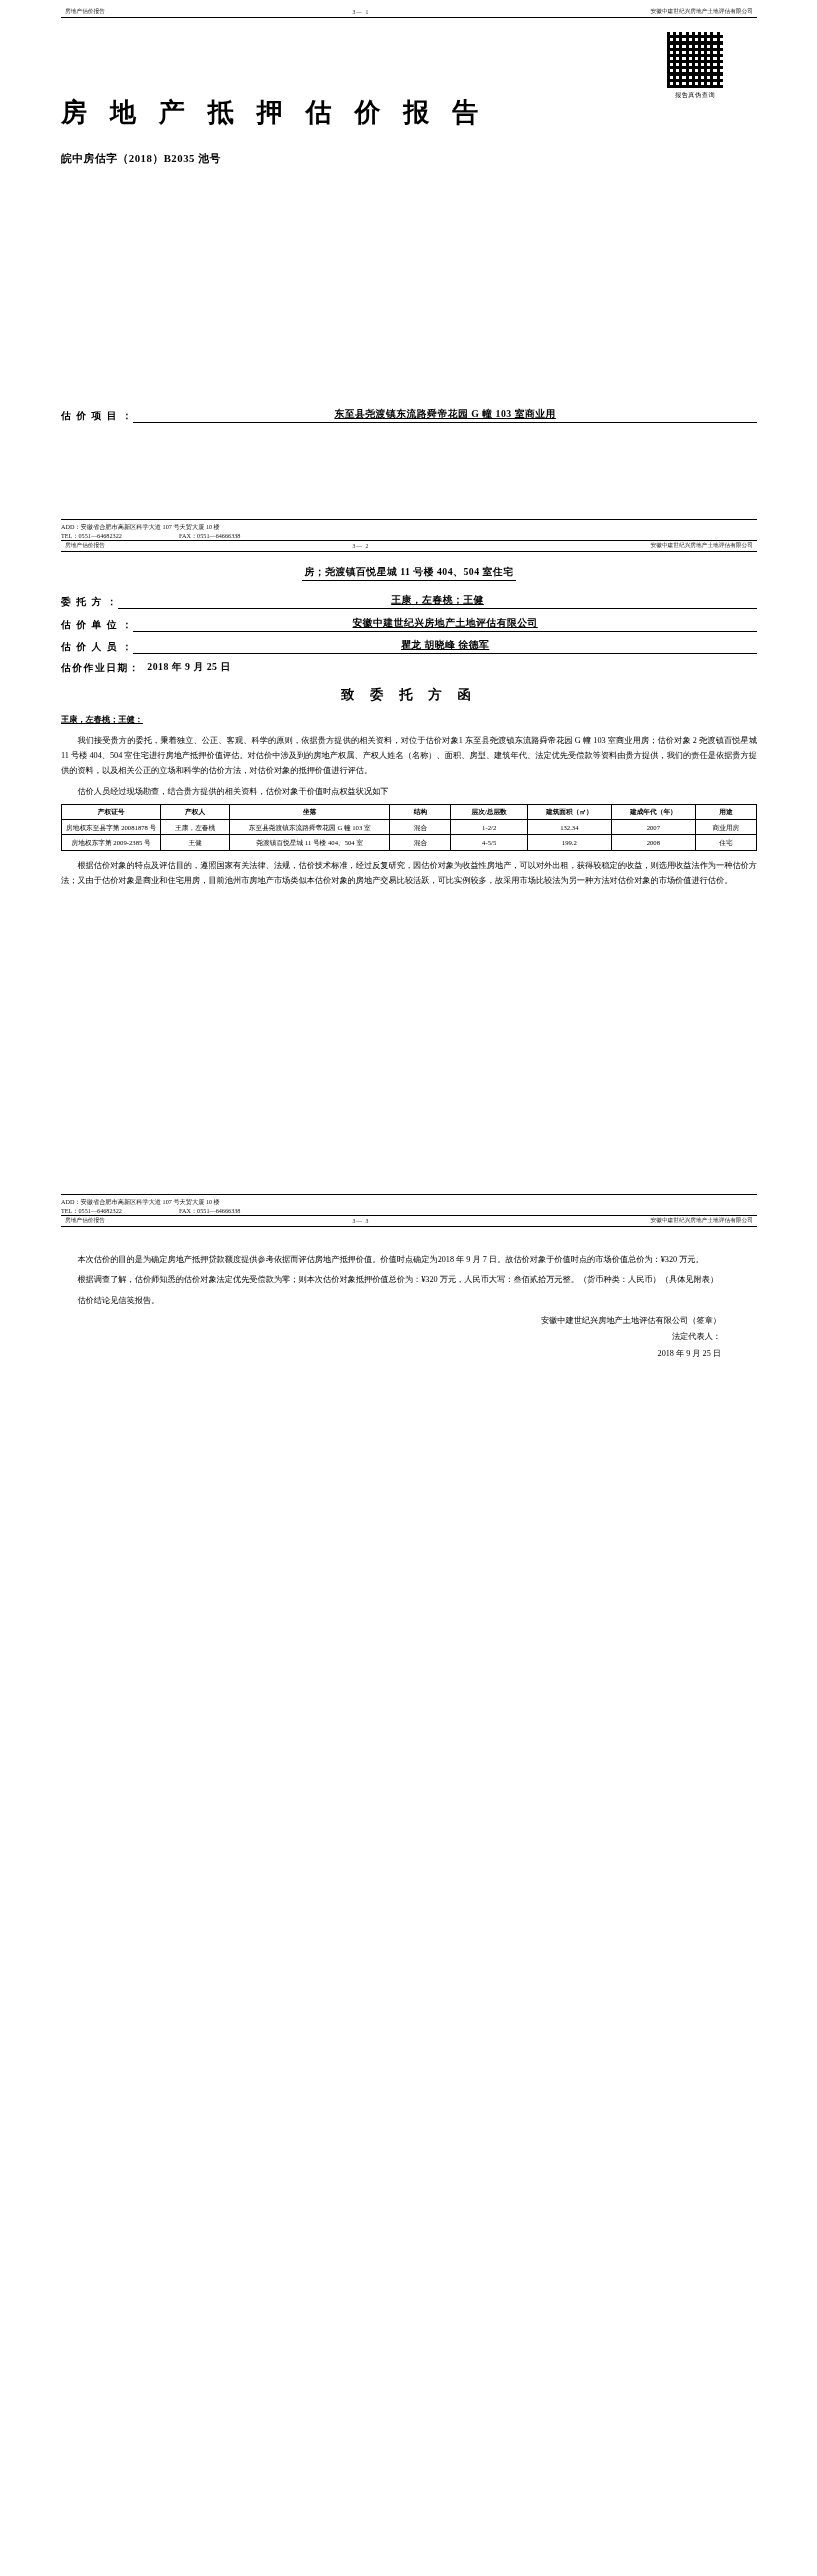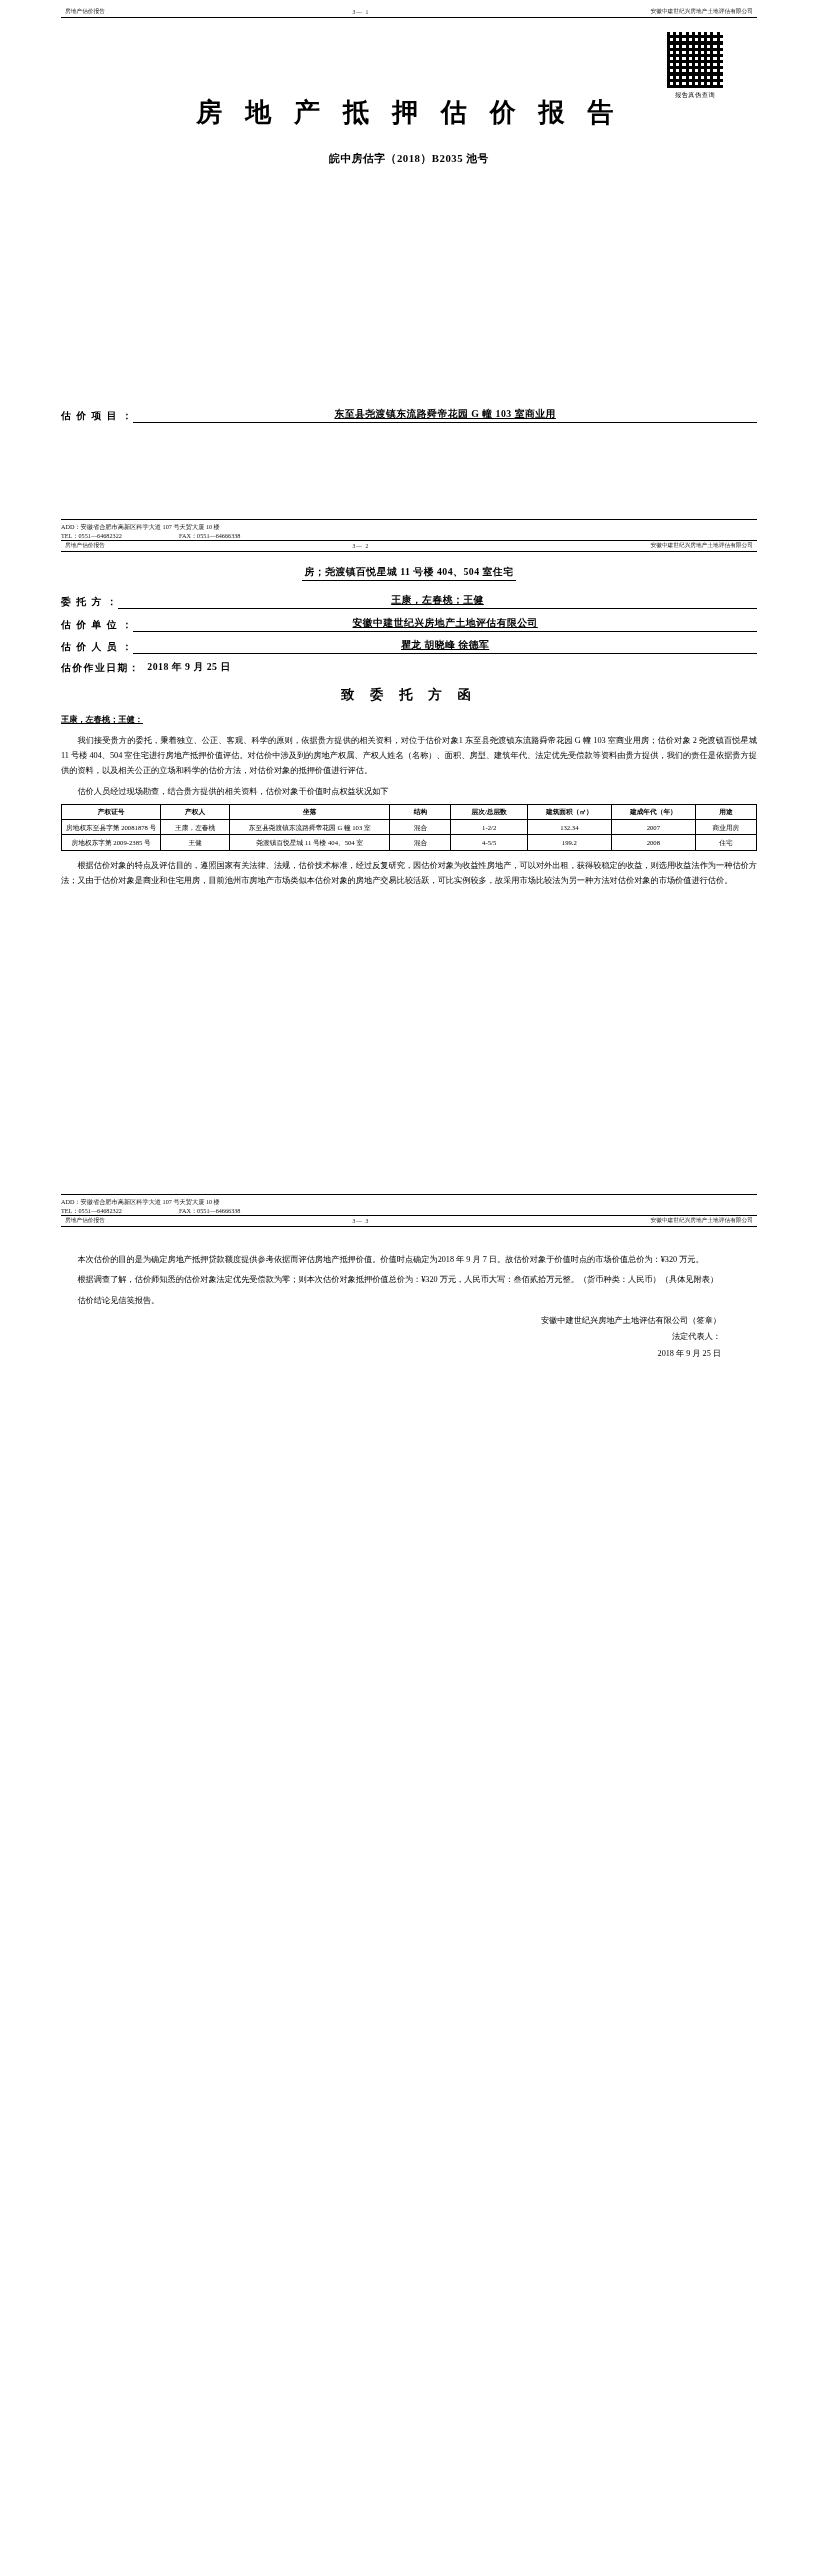--- a/index.html
+++ b/index.html
@@ -88,29 +88,27 @@
   }
   .qr-caption {
     font-size: 6.2px;
     margin-top: 2.1px;
     letter-spacing: 0.5px;
     color: #000;
   }
 
   
   .bigtitle {
-    text-align: center;
     font-size: 26px;
     font-weight: bold;
     letter-spacing: 8.2px;
     font-family: "Liberation Serif", serif;
     margin-top: 0;
   }
   .docno {
-    text-align: center;
     font-size: 10.8px;
     font-weight: bold;
     letter-spacing: 0.5px;
   }
 
   
   .fieldrow {
     display: flex;
     align-items: flex-end;
     font-size: 9.8px;

